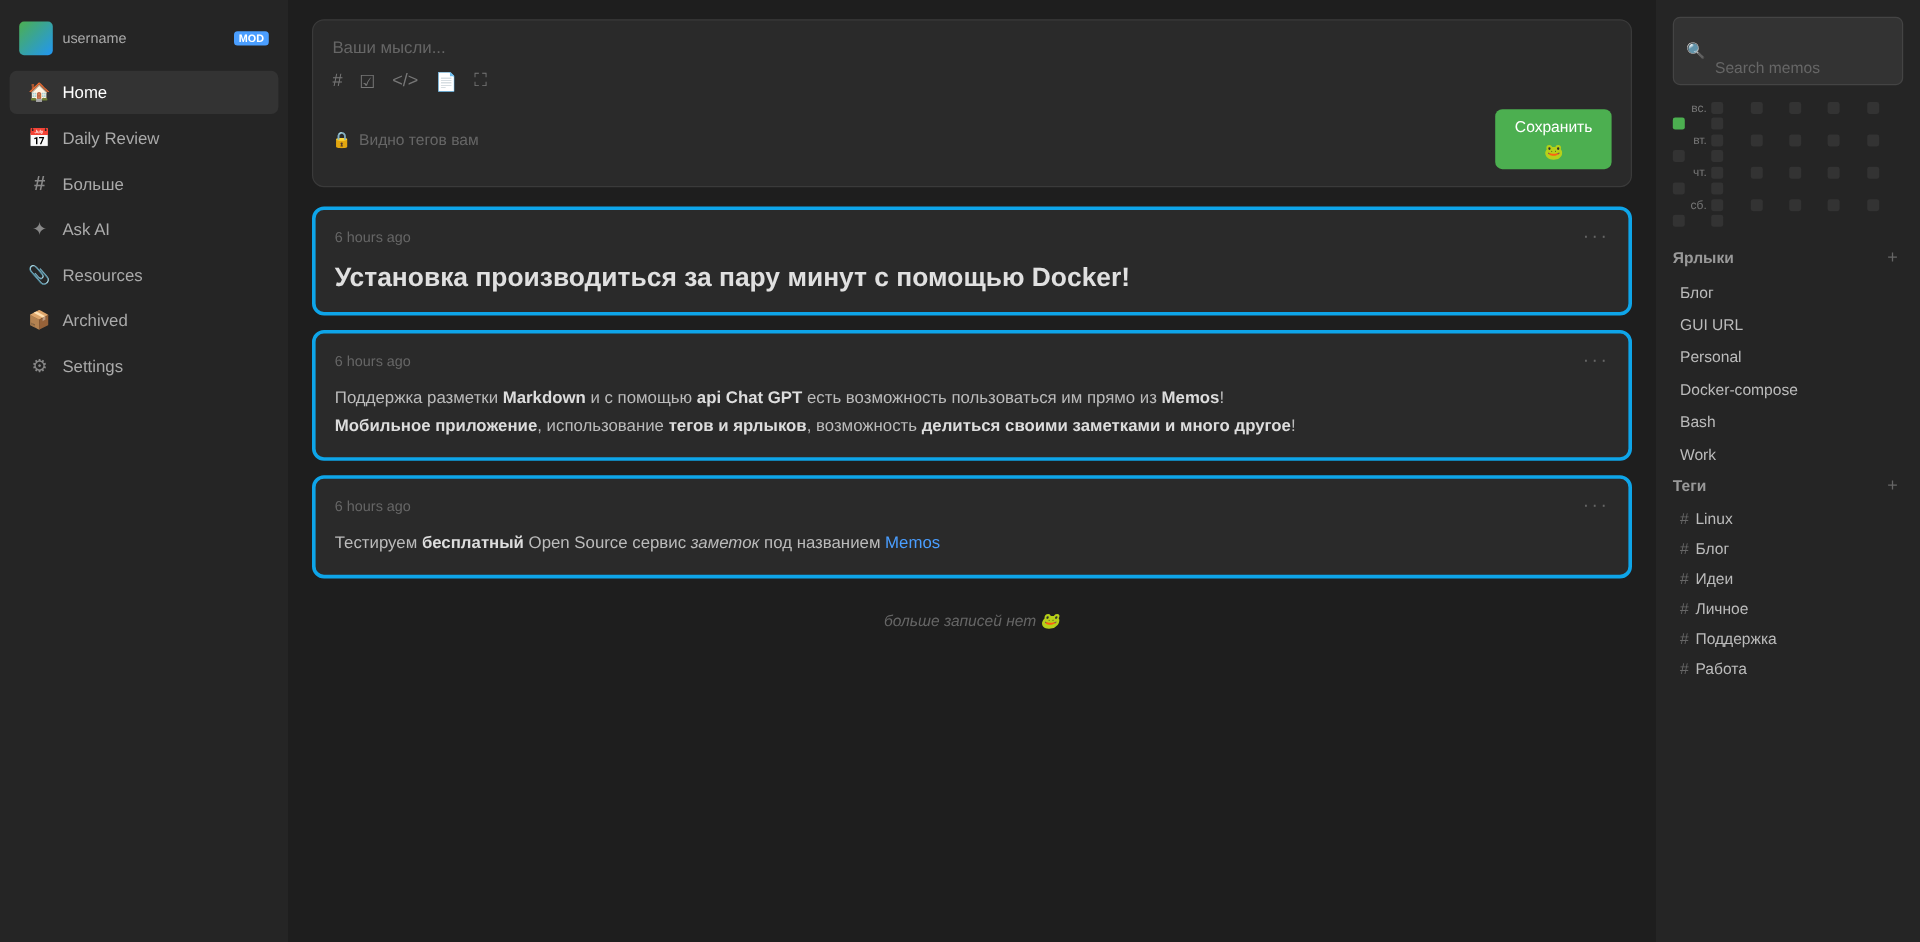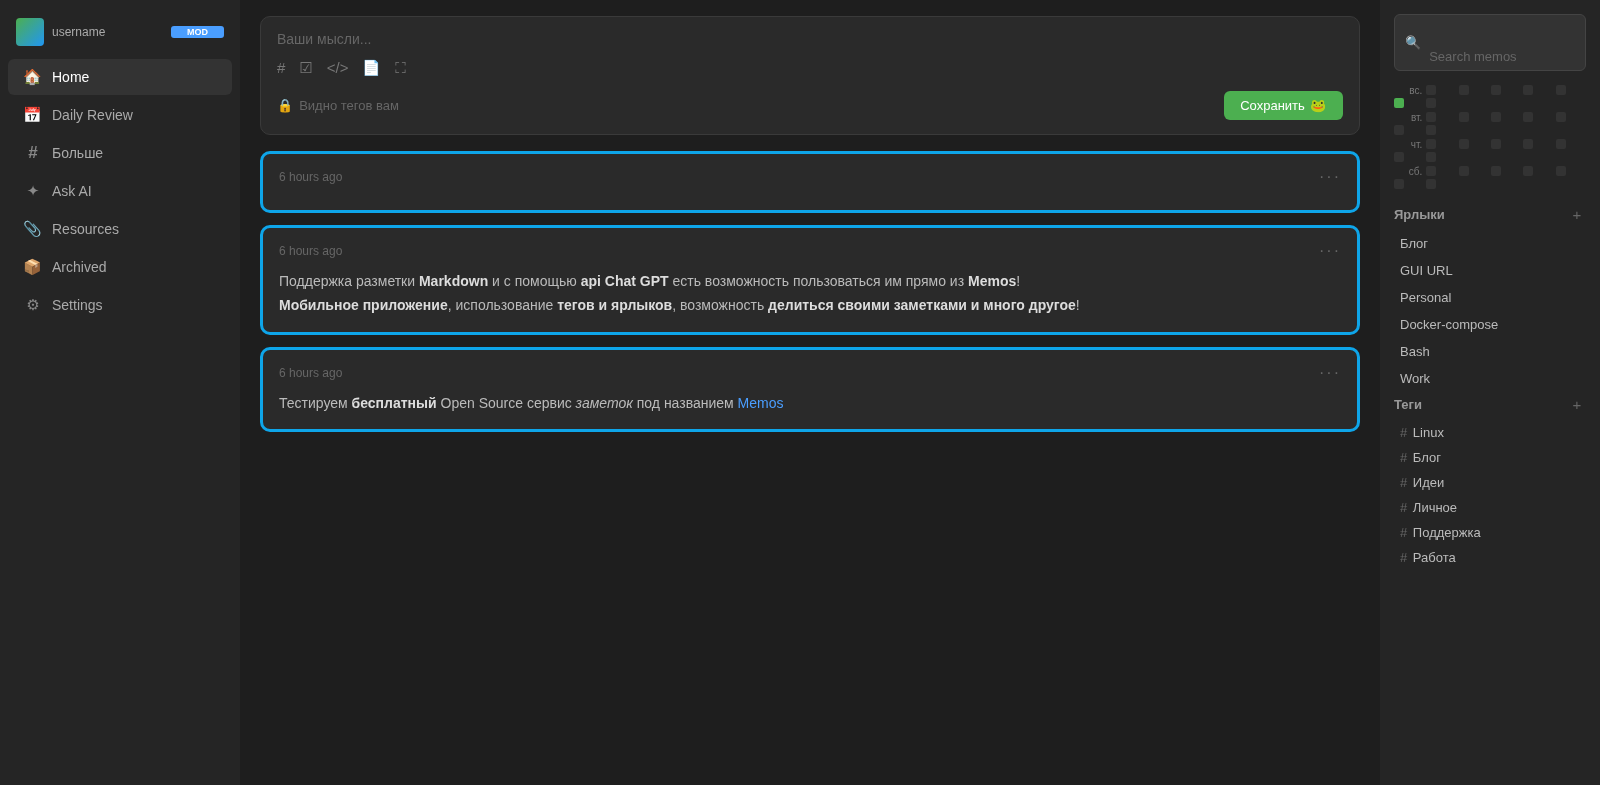--- a/index.html
+++ b/index.html
@@ -38,21 +38,21 @@
     .logo-text {
       color: #aaa;
       font-size: 12px;
       flex: 1;
     }
     .mod-badge {
       background: #4a9eff;
       color: white;
       font-size: 9px;
       font-weight: bold;
-      padding: 1px 16px;
+      padding: 1px 4px;
       border-radius: 3px;
     }
     .nav-item {
       display: flex;
       align-items: center;
       gap: 10px;
       padding: 9px 16px;
       cursor: pointer;
       border-radius: 6px;
       margin: 1px 8px;
@@ -127,20 +127,21 @@
       color: white;
       border: none;
       padding: 7px 16px;
       border-radius: 6px;
       cursor: pointer;
       font-size: 13px;
       font-weight: 500;
       display: flex;
       align-items: center;
       gap: 6px;
+      flex-direction: column;
     }
 
     
     .memo-card {
       background: #2a2a2a;
       border: 3px solid #0ea5e9;
       border-radius: 10px;
       padding: 14px 16px;
       margin-bottom: 12px;
     }
@@ -348,20 +349,21 @@
         <span>🐸</span>
       </button>
     </div>
   </div>
 
   <div class="memo-card">
     <div class="memo-header">
       <span class="memo-time">6 hours ago</span>
       <span class="memo-more">···</span>
     </div>
+    <div class="memo-title">Установка производиться за пару минут с помощью Docker!</div>
   </div>
 
   <div class="memo-card">
     <div class="memo-header">
       <span class="memo-time">6 hours ago</span>
       <span class="memo-more">···</span>
     </div>
     <div class="memo-body">
       Поддержка разметки <strong>Markdown</strong> и с помощью <strong>api Chat GPT</strong> есть возможность пользоваться им прямо из <strong>Memos</strong>!<br>
       <strong>Мобильное приложение</strong>, использование <strong>тегов и ярлыков</strong>, возможность <strong>делиться своими заметками и много другое</strong>!
@@ -371,20 +373,21 @@
   <div class="memo-card">
     <div class="memo-header">
       <span class="memo-time">6 hours ago</span>
       <span class="memo-more">···</span>
     </div>
     <div class="memo-body">
       Тестируем <strong>бесплатный</strong> Open Source сервис <em>заметок</em> под названием <a href="#">Memos</a>
     </div>
   </div>
 
+  <div class="no-more">больше записей нет 🐸</div>
 </div>
 
 <div class="right-panel">
 
   <div class="search-box">
     <span class="search-icon">🔍</span>
     <input class="search-input" type="text" placeholder="Search memos" style="">
   </div>
 
   <div class="mini-calendar">

